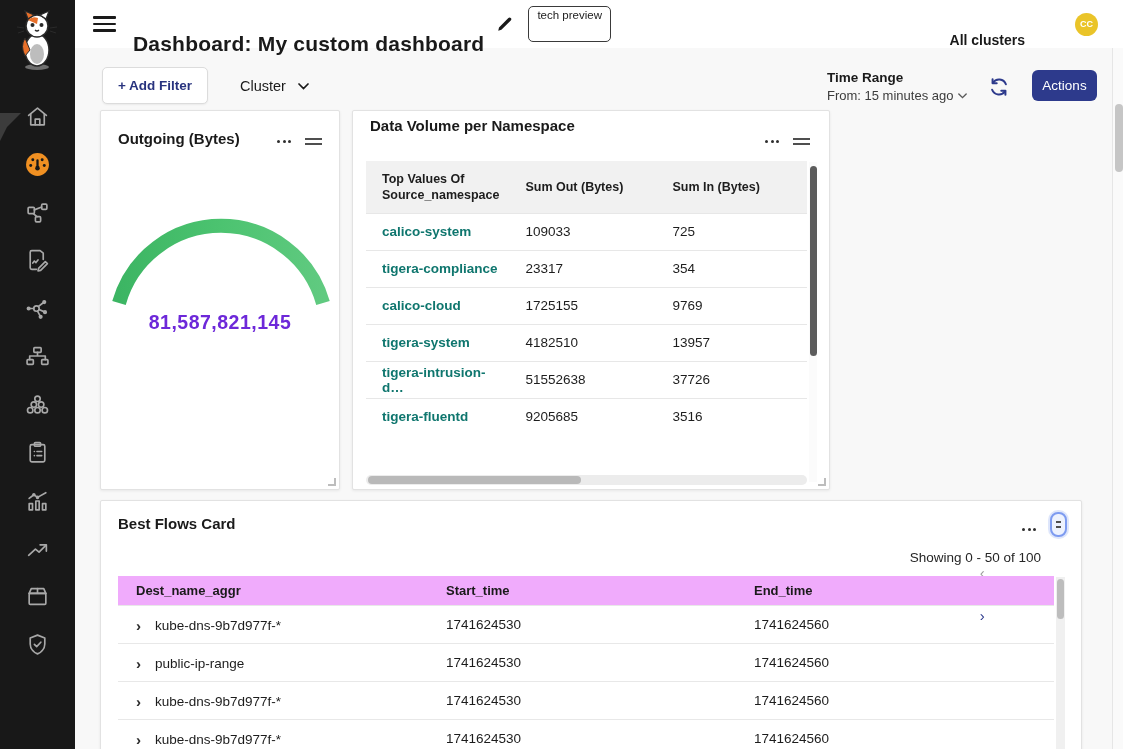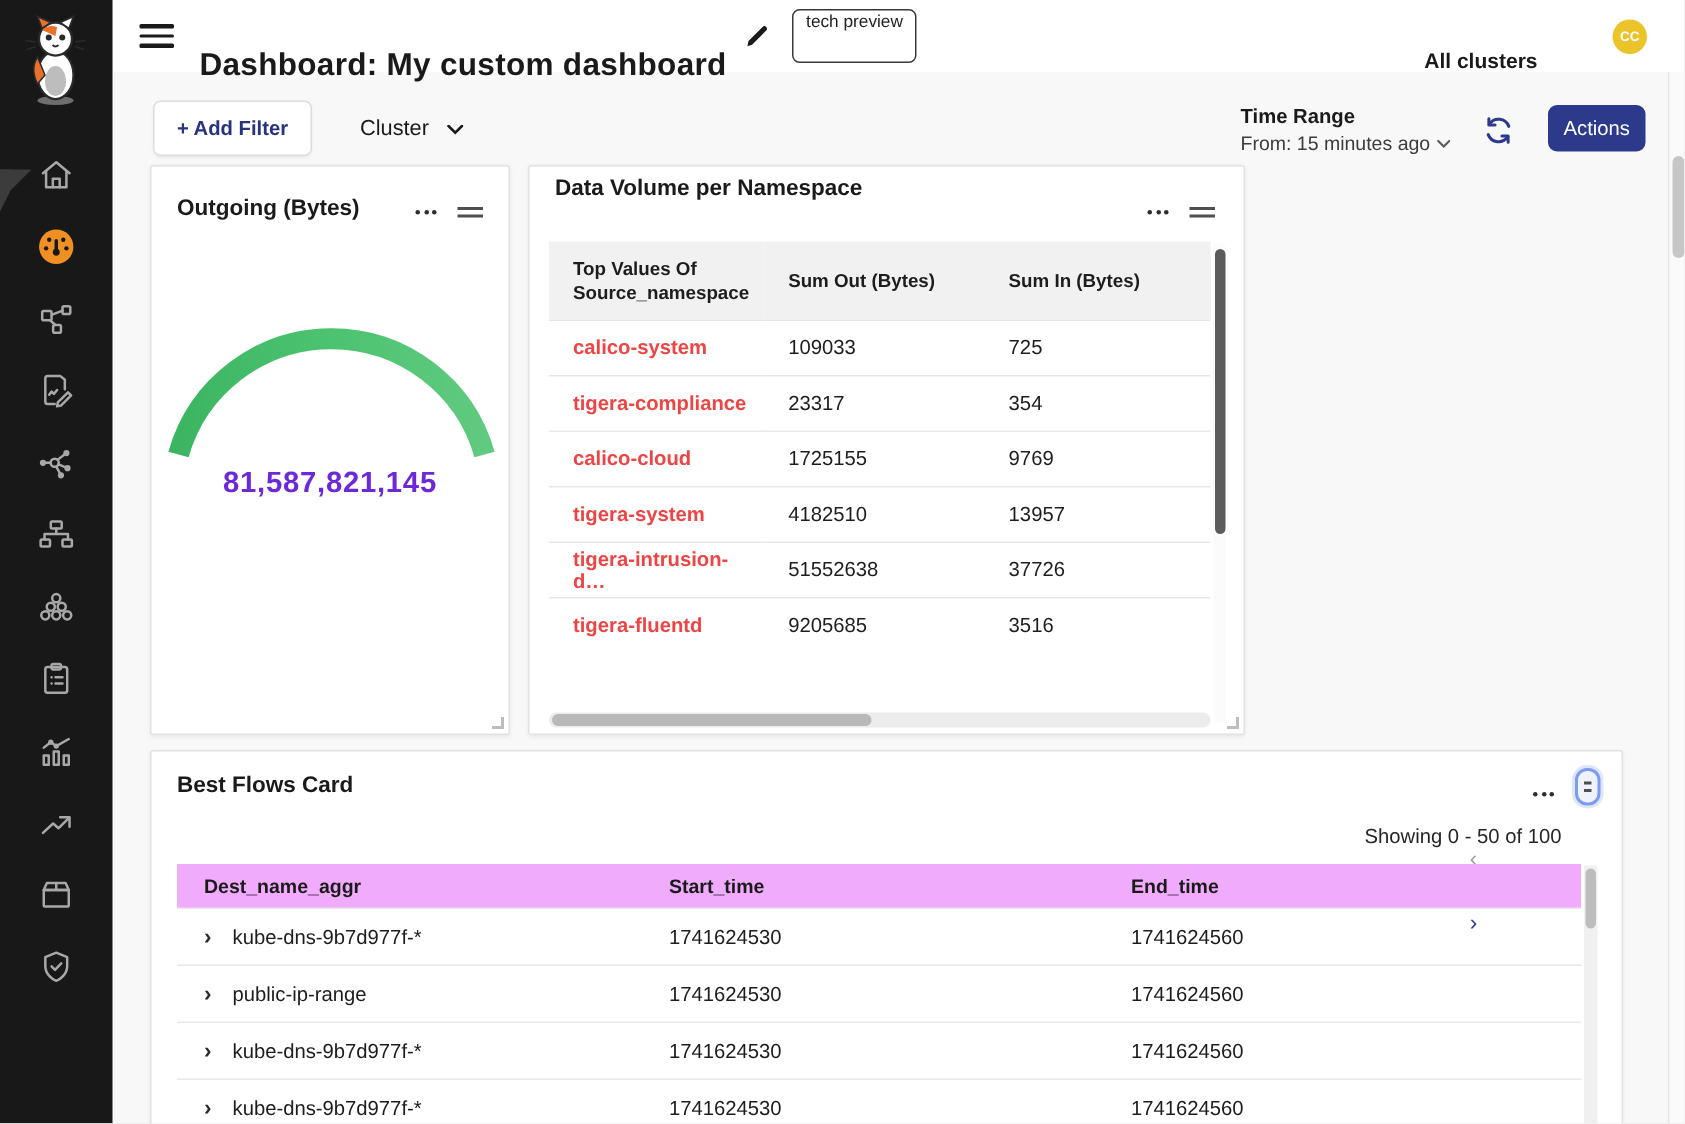--- a/index.html
+++ b/index.html
@@ -62,21 +62,21 @@
     font-size:19.5px; font-weight:700; color:#6d28d9; letter-spacing:.5px; }
   
   #card-datavol { left:352px; top:110px; width:478px; height:380px; }
   #card-datavol .card-title { position:absolute; left:17px; top:6px; }
   #card-datavol .card-menu { right:19px; top:24px; }
   .dv-table-wrap { position:absolute; left:13px; top:50px; width:441px; }
   table { border-collapse:collapse; width:100%; }
   .dv-table th { background:#f1f1f1; text-align:left; font-size:12.5px; font-weight:700; color:#1d1d1d;
     padding:9px 10px 9px 16px; line-height:1.3; vertical-align:middle; height:52px; }
   .dv-table td { font-size:13.5px; padding:0 10px 0 16px; height:37px; border-top:1px solid #e7e7e7; color:#1d1d1d; }
-  .dv-table td.ns a { color:#ef4444; font-weight:700; text-decoration:none; cursor:pointer; }
+  .dv-table td.ns a { color:#0f766e; font-weight:700; text-decoration:none; cursor:pointer; }
   .dv-table col.c1{width:134px} .dv-table col.c2{width:151px} .dv-table col.c3{width:156px}
   .dv-vscroll { position:absolute; left:456px; top:51px; width:8px; height:320px; background:#fbfbfb; }
   .dv-vscroll .thumb { position:absolute; left:0.5px; top:4px; width:7px; height:190px; background:#5c5c5c; border-radius:4px; }
   .dv-hscroll { position:absolute; left:13px; top:364px; width:441px; height:10px; background:#ececec; border-radius:5px; }
   .dv-hscroll .thumb { position:absolute; left:2px; top:1px; width:213px; height:8px; background:#b9b9b9; border-radius:4px; }
   
   #card-bestflows { left:100px; top:500px; width:982px; height:280px; }
   #card-bestflows .card-title { position:absolute; left:17px; top:14px; }
   #card-bestflows .card-menu { right:14px; top:11px; align-items:flex-start; }
   #card-bestflows .dots { margin-top:12px; }

